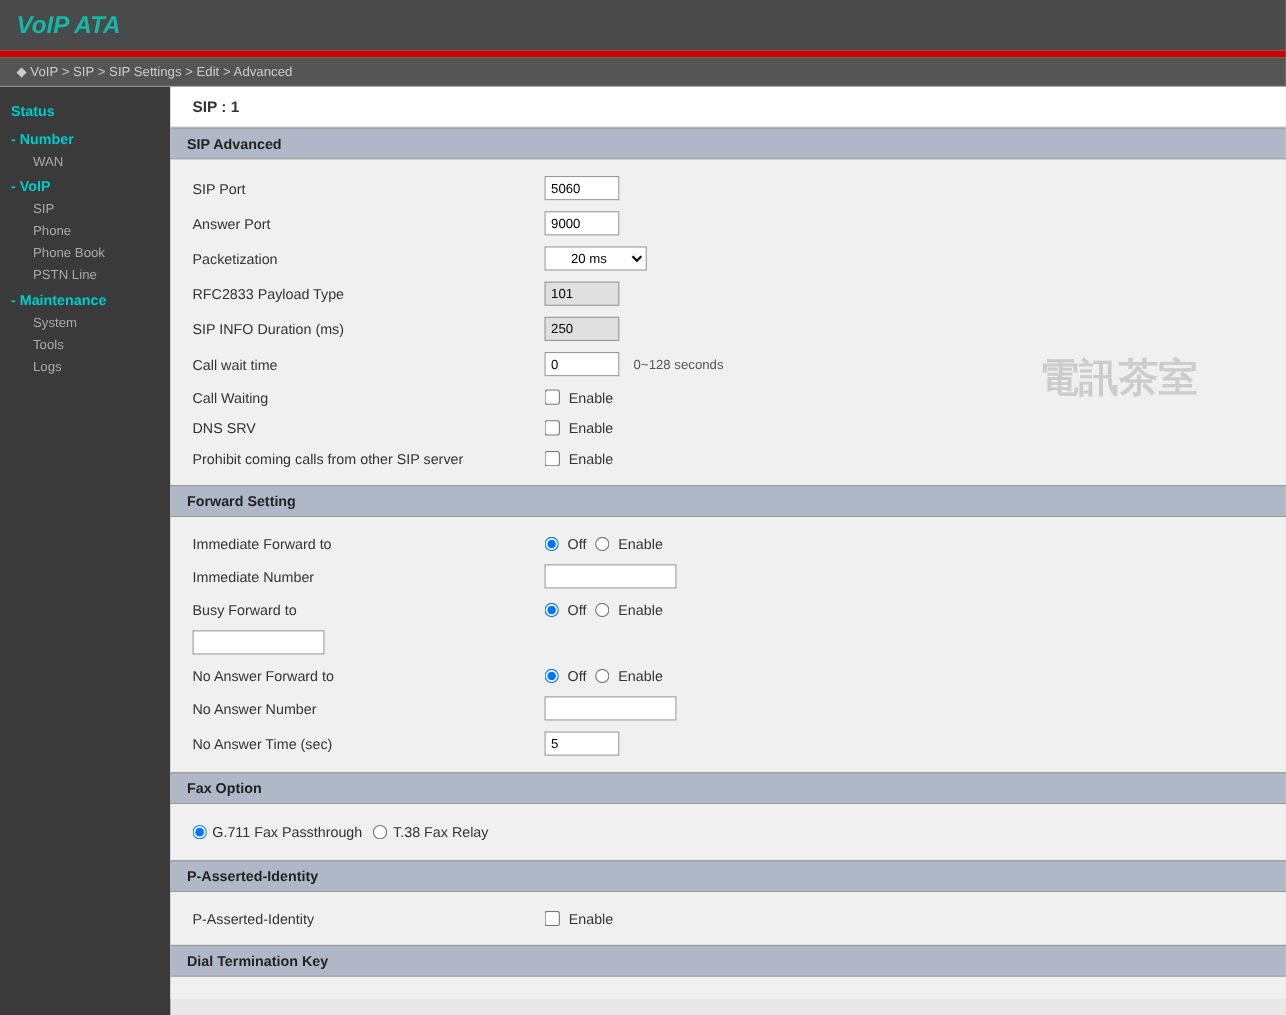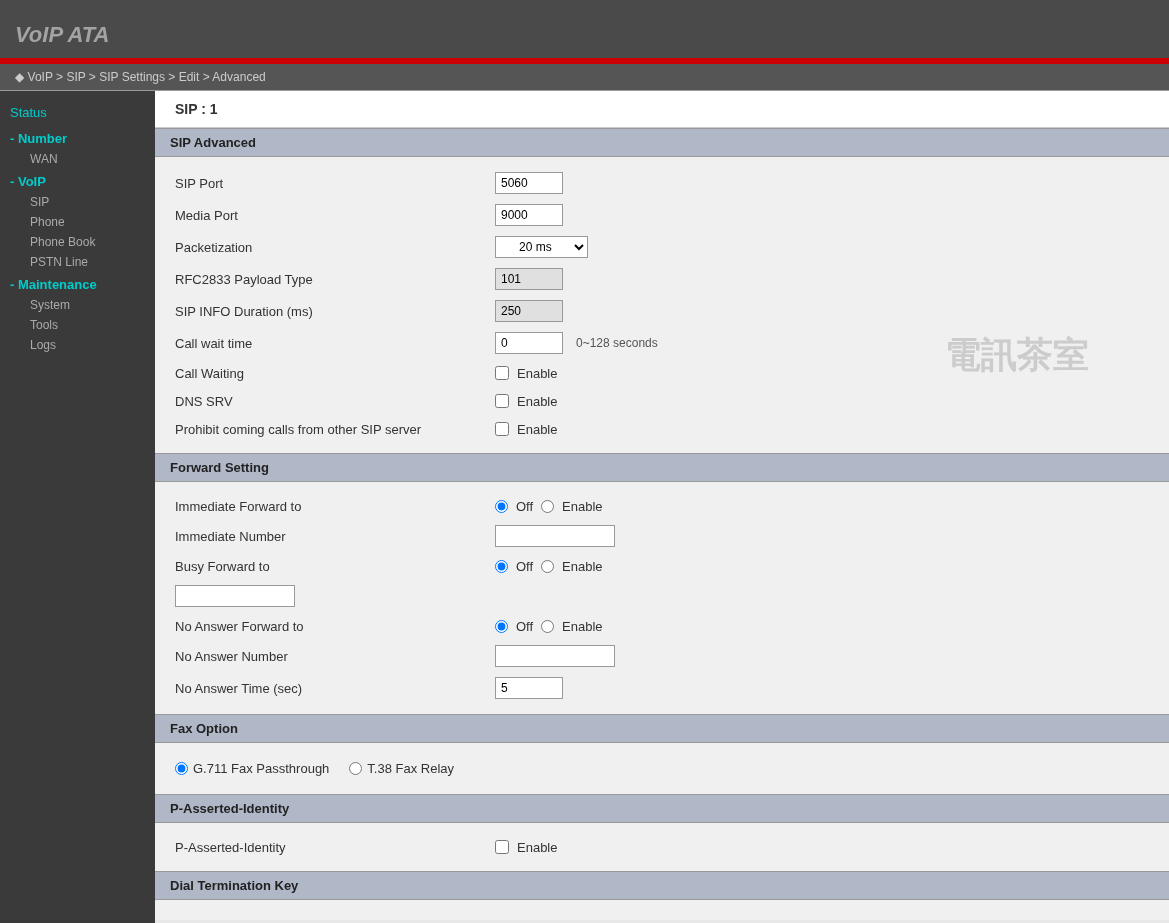--- a/index.html
+++ b/index.html
@@ -1,37 +1,37 @@
 <!DOCTYPE html>
 <html><head>
   <meta charset="utf-8">
   <style>
     * { margin: 0; padding: 0; box-sizing: border-box; }
     body { font-family: Arial, sans-serif; font-size: 13px; background: #d0d0d0; color: #333; width: 1169px; min-height: 923px; }
 
     
     #header { background: #4a4a4a; padding: 10px 15px; display: flex; align-items: center; }
-    #header h1 { color: #a3a3a3; font-size: 22px; font-style: italic; font-weight: bold; margin-top: 12px; }
+    #header h1 { color: #14b8a6; font-size: 22px; font-style: italic; font-weight: bold; }
 
     
     #redbar { background: #cc0000; height: 6px; }
 
     
     #breadcrumb { background: #555; color: #ddd; padding: 6px 15px; font-size: 12px; border-bottom: 1px solid #999; }
     #breadcrumb span { color: #ccc; }
 
     
     #layout { display: flex; min-height: calc(923px - 60px); }
 
     
     #sidebar { width: 155px; background: #3a3a3a; color: #ccc; padding: 8px 0; flex-shrink: 0; }
     .sidebar-section { padding: 5px 10px 3px 10px; color: #00cccc; font-weight: bold; font-size: 13px; cursor: pointer; }
     .sidebar-section::before { content: '- '; }
     .sidebar-sub { padding: 3px 10px 3px 30px; color: #aaa; font-size: 12px; cursor: pointer; }
-    .status-header { padding: 6px 10px; color: #00cccc; font-weight: normal; font-size: 13px; }
+    .status-header { padding: 6px 10px; color: #00cccc; font-weight: bold; font-size: 13px; }
 
     
     #main { flex: 1; background: #e8e8e8; padding: 0; }
 
     
     #sip-title { background: #fff; padding: 10px 20px; font-size: 14px; font-weight: bold; border-bottom: 1px solid #ccc; }
 
     
     .section { margin: 0; }
     .section-header { background: #b0b8c8; padding: 6px 15px; font-weight: bold; font-size: 13px; color: #222; border-top: 1px solid #999; border-bottom: 1px solid #999; }
@@ -46,21 +46,21 @@
     input[type="text"].long { width: 120px; }
     select { border: 1px solid #999; padding: 2px 19px; font-size: 12px; background: #fff; height: 22px; }
     input[type="checkbox"] { width: 14px; height: 14px; cursor: pointer; }
     input[type="radio"] { cursor: pointer; }
     .hint { color: #555; font-size: 12px; margin-left: 5px; }
 
     
     #watermark { position: absolute; right: 80px; top: 240px; font-size: 36px; color: #ccc; font-weight: bold; pointer-events: none; }
 
     
-    .fax-row { display: flex; align-items: center; gap: 20px; padding: 8px 0; }
+    .fax-row { display: flex; align-items: center; gap: 10px; padding: 8px 0; }
     .fax-option { display: flex; align-items: center; gap: 5px; }
   </style>
 </head>
 <body>
 
 <div id="header">
   <h1>VoIP ATA</h1>
 </div>
 
 <div id="redbar"></div>
@@ -97,21 +97,21 @@
       <div class="section-body">
 
         <div class="form-row">
           <div class="form-label">SIP Port</div>
           <div class="form-control">
             <input type="text" class="short" value="5060" style="">
           </div>
         </div>
 
         <div class="form-row">
-          <div class="form-label">Media Port</div>
+          <div class="form-label">Answer Port</div>
           <div class="form-control">
             <input type="text" class="short" value="9000" style="">
           </div>
         </div>
 
         <div class="form-row">
           <div class="form-label">Packetization</div>
           <div class="form-control">
             <select>
               <option>20 ms</option>

